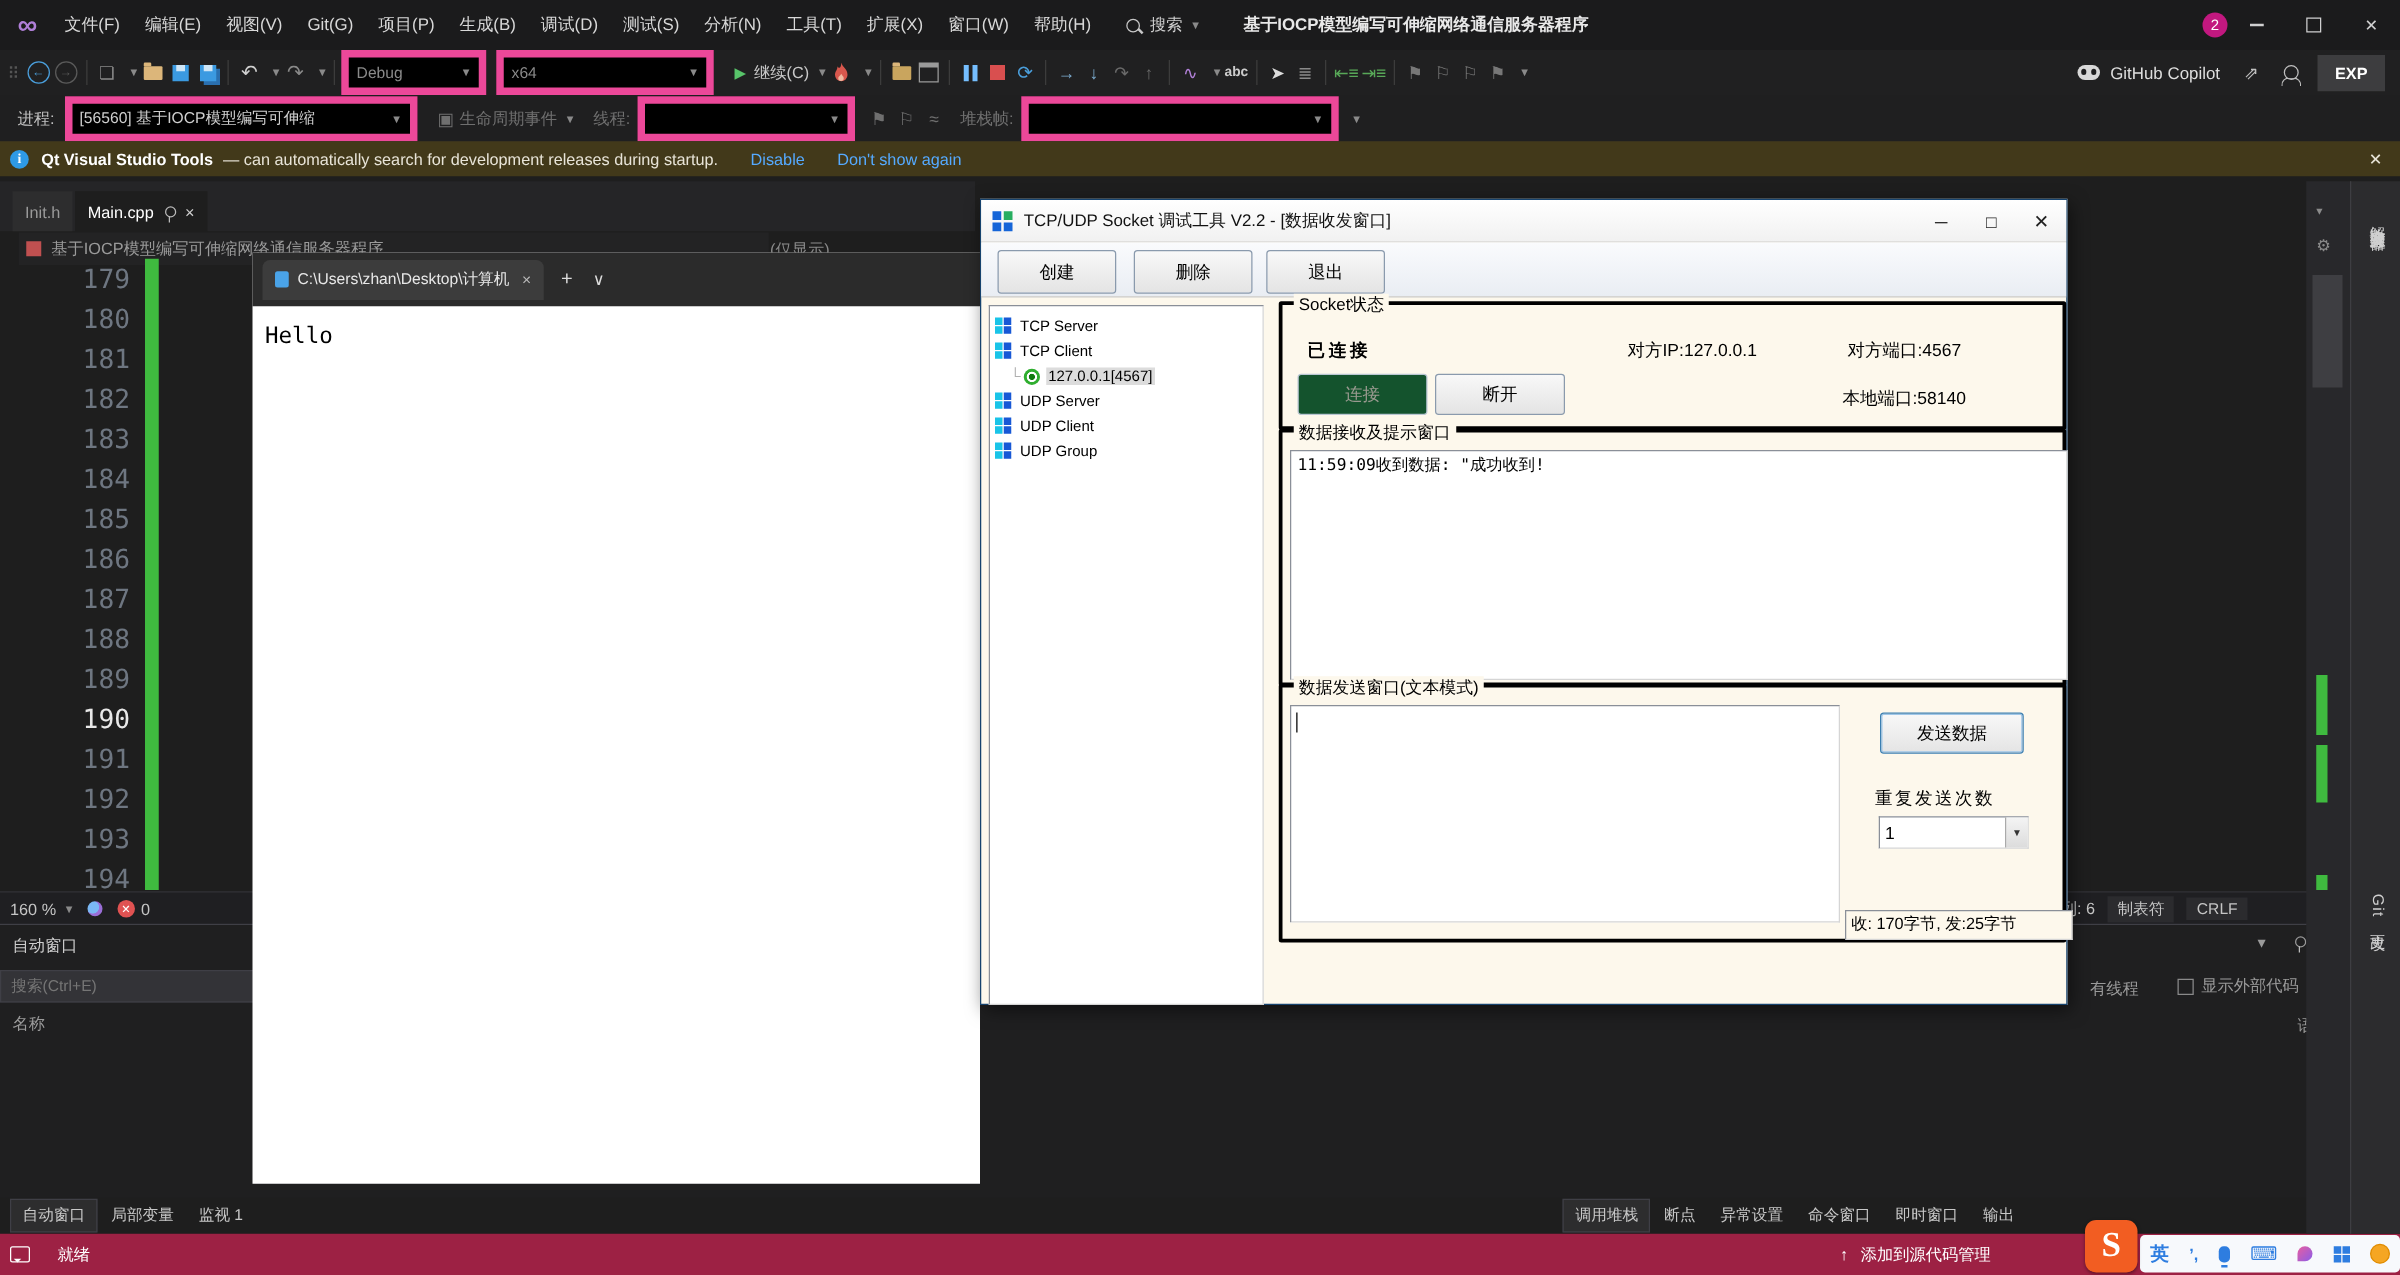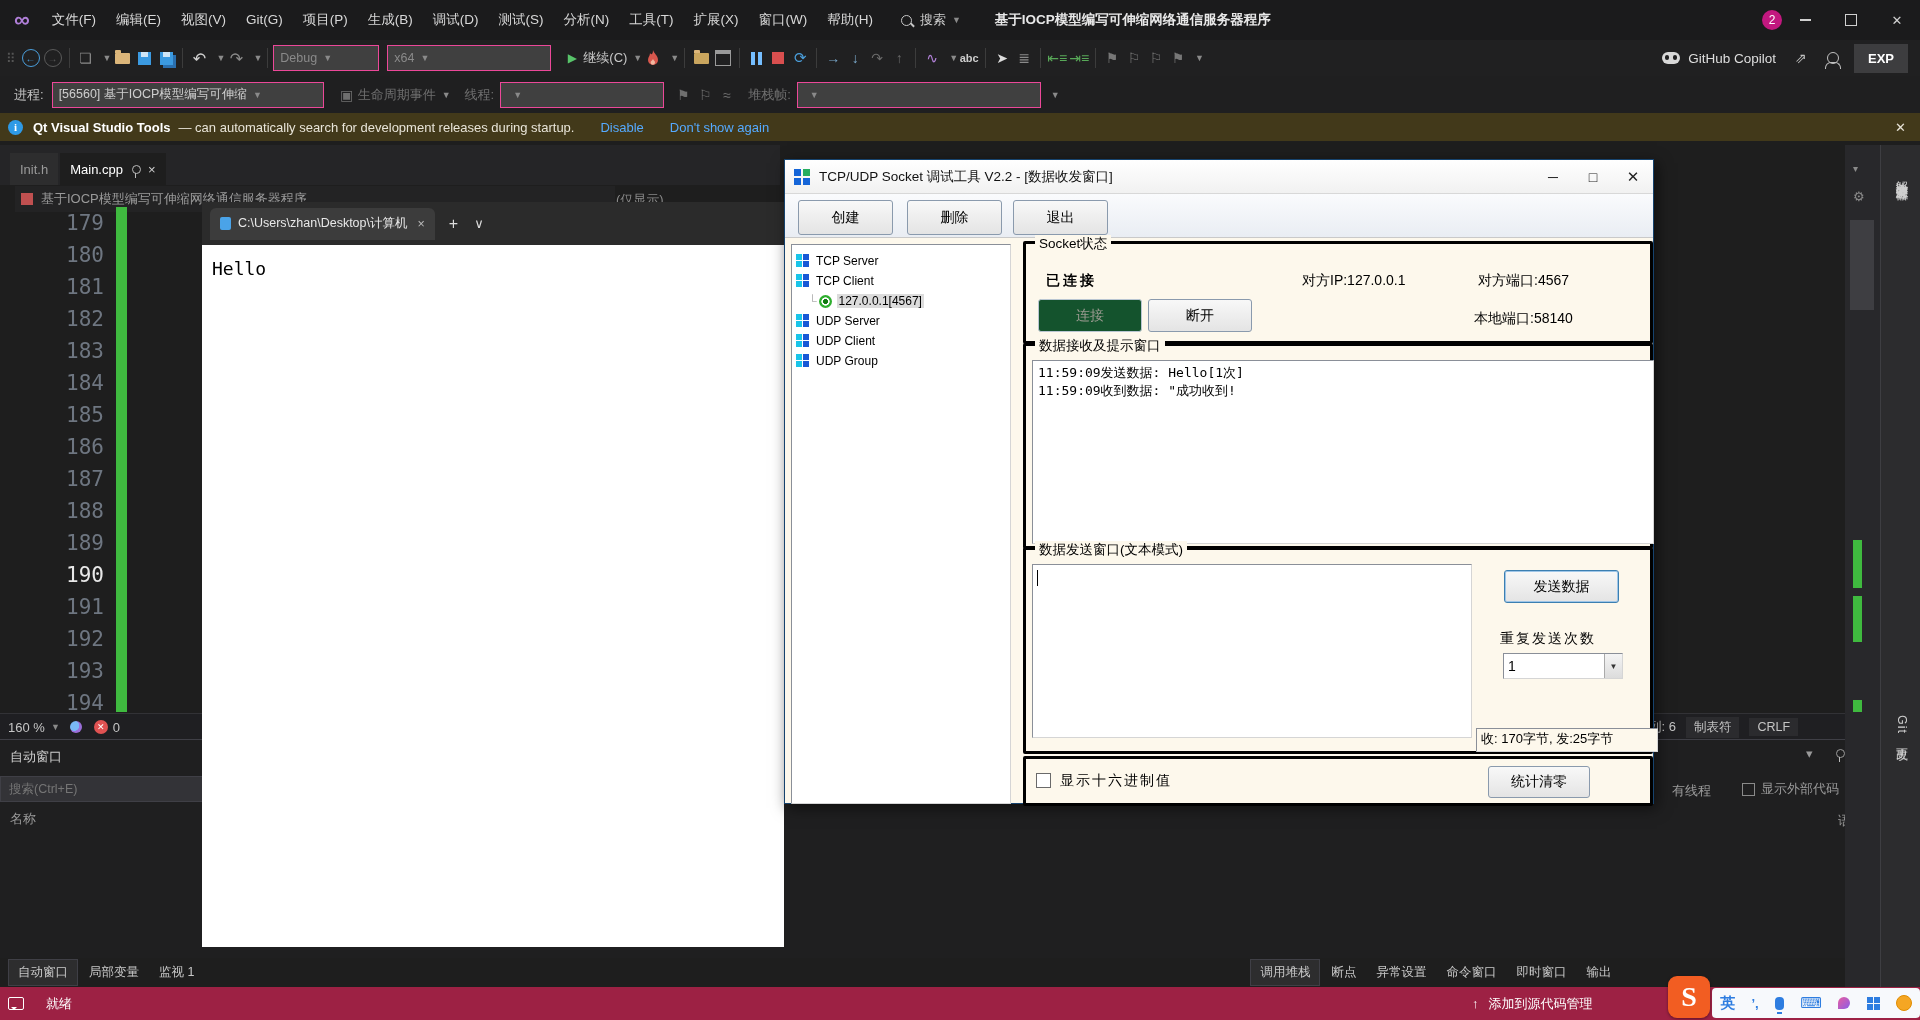--- a/index.html
+++ b/index.html
@@ -10,22 +10,22 @@
   .sep{width:1px;height:20px;background:#3c3c3c;margin:0 5px;}
   
   .titlebar{left:0;top:0;width:1920px;height:40px;background:#1b1b1c;display:flex;align-items:center;}
   .menu-item{padding:0 10px;color:#d8d8d8;font-size:13.5px;line-height:40px;cursor:default;}
   .vslogo{color:#b07fd8;font-size:22px;font-weight:bold;margin:0 12px 0 14px;font-style:italic;}
   .badge{width:20px;height:20px;border-radius:50%;background:var(--badge);color:#fff;font-size:12px;
          display:flex;align-items:center;justify-content:center;}
   .winbtn{width:46px;height:40px;display:flex;align-items:center;justify-content:center;color:#d0d0d0;}
   .toolbar{left:0;top:40px;width:1920px;height:36px;background:#202021;border-bottom:1px solid #2a2a2b;display:flex;align-items:center;}
   .ticon{width:22px;height:22px;display:flex;align-items:center;justify-content:center;font-size:14px;}
-  .combo-dark{background:#404040;border:1px solid #ec4899;height:24px;display:flex;align-items:center;
-              padding:0 6px;color:#8a8a8a;font-size:12.5px;justify-content:flex-start;}
+  .combo-dark{background:#000000;border:6px solid #ec4899;height:24px;display:flex;align-items:center;
+              padding:0 6px;color:#8a8a8a;font-size:12.5px;justify-content:space-between;}
   .caret{font-size:9px;color:#8a8a8a;margin-left:6px;}
   .debugbar{left:0;top:76px;width:1920px;height:37px;background:#1f1f20;border-bottom:1px solid #2a2a2b;display:flex;align-items:center;}
   .notif{left:0;top:113px;width:1920px;height:28px;background:var(--notification);display:flex;align-items:center;color:#e8e4d8;}
   .link{color:#55aaff;margin-left:26px;}
   .infoicon{width:15px;height:15px;border-radius:50%;background:#2e9ae6;color:#fff;font-size:11px;font-weight:bold;
             display:flex;align-items:center;justify-content:center;margin:0 10px 0 8px;font-family:"Liberation Serif",serif;}
   .tabstrip{left:0;top:145px;width:780px;height:40px;background:#252527;display:flex;align-items:flex-end;}
   .edtab{height:32px;padding:0 10px;display:flex;align-items:center;color:#9a9a9a;font-size:13px;background:#2d2d2e;margin-right:2px;}
   .edtab.active{background:#1e1e1e;color:#ffffff;}
   .pin{display:inline-block;width:7px;height:7px;border:1.5px solid #bbb;border-radius:50%;position:relative;margin:0 7px 0 9px;}
@@ -471,37 +471,31 @@
     <span class="a" style="left:276px;top:28px">对方IP:127.0.0.1</span>
     <span class="a" style="left:452px;top:28px">对方端口:4567</span>
     <span class="wbtn dis a" style="left:12px;top:55px;width:102px;height:31px">连接</span>
     <span class="wbtn a" style="left:122px;top:55px;width:102px;height:31px">断开</span>
     <span class="a" style="left:448px;top:66px">本地端口:58140</span>
   </div>
 
   <div class="group" style="left:238px;top:183px;width:624px;height:200px">
     <span class="glabel">数据接收及提示窗口</span>
     <div class="sunken a" style="left:6px;top:14px;width:610px;height:176px;padding:3px 5px">
-      <div class="logtext">11:59:09发送数据: Hello[1次]</div>
       <div class="logtext">11:59:09收到数据: "成功收到!</div>
     </div>
   </div>
 
   <div class="group" style="left:238px;top:387px;width:624px;height:201px">
     <span class="glabel">数据发送窗口(文本模式)</span>
     <div class="sunken a" style="left:6px;top:14px;width:438px;height:172px">
       <i style="position:absolute;left:4px;top:5px;width:1px;height:16px;background:#000"></i>
     </div>
     <span class="wbtn a" style="left:478px;top:20px;width:113px;height:31px;border-color:#3c7fb1;box-shadow:inset 0 0 0 1px #9fc6e8">发送数据</span>
     <span class="a" style="left:474px;top:80px;letter-spacing:2px">重复发送次数</span>
     <div class="sunken a row" style="left:477px;top:103px;width:118px;height:24px">
       <span style="padding-left:4px;flex:1">1</span>
       <span class="ddbtn">▼</span>
     </div>
     <div class="sunken a" style="left:450px;top:178px;width:172px;height:20px;background:var(--dlgbg);font-size:13px;padding:1px 4px">收: 170字节, 发:25字节</div>
   </div>
 
-  <div class="group" style="left:238px;top:596px;width:624px;height:44px">
-    <span class="cbx a" style="left:10px;top:14px"></span>
-    <span class="a" style="left:34px;top:13px;letter-spacing:2px">显示十六进制值</span>
-    <span class="wbtn a" style="left:462px;top:7px;width:100px;height:30px">统计清零</span>
-  </div>
 </div>
 
 </body></html>

